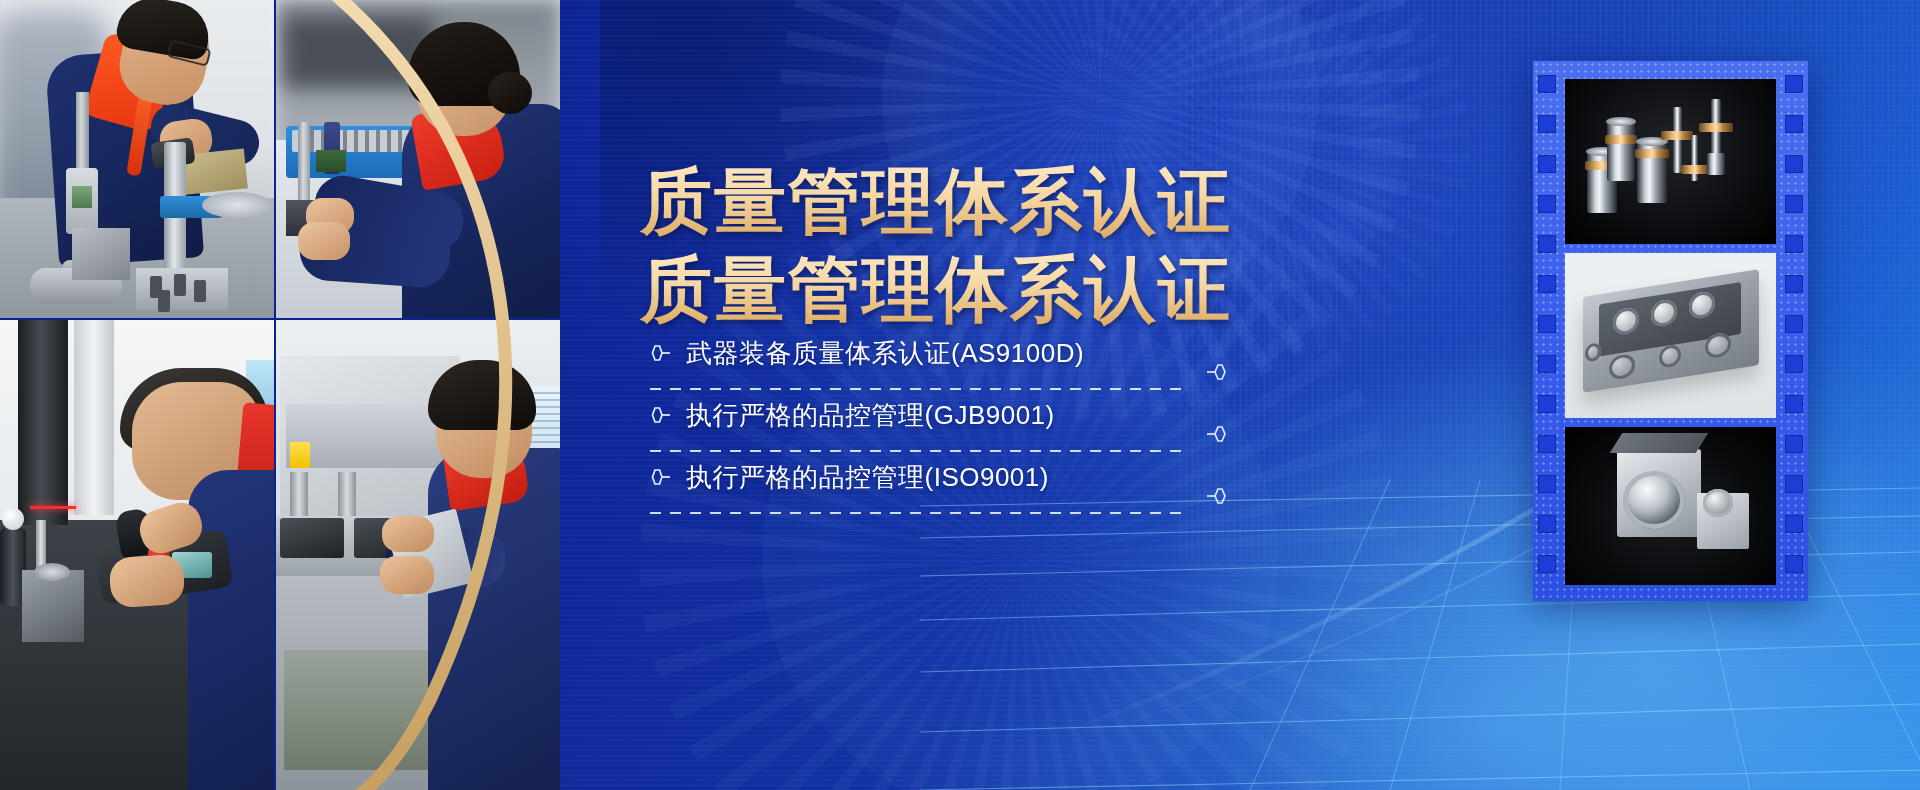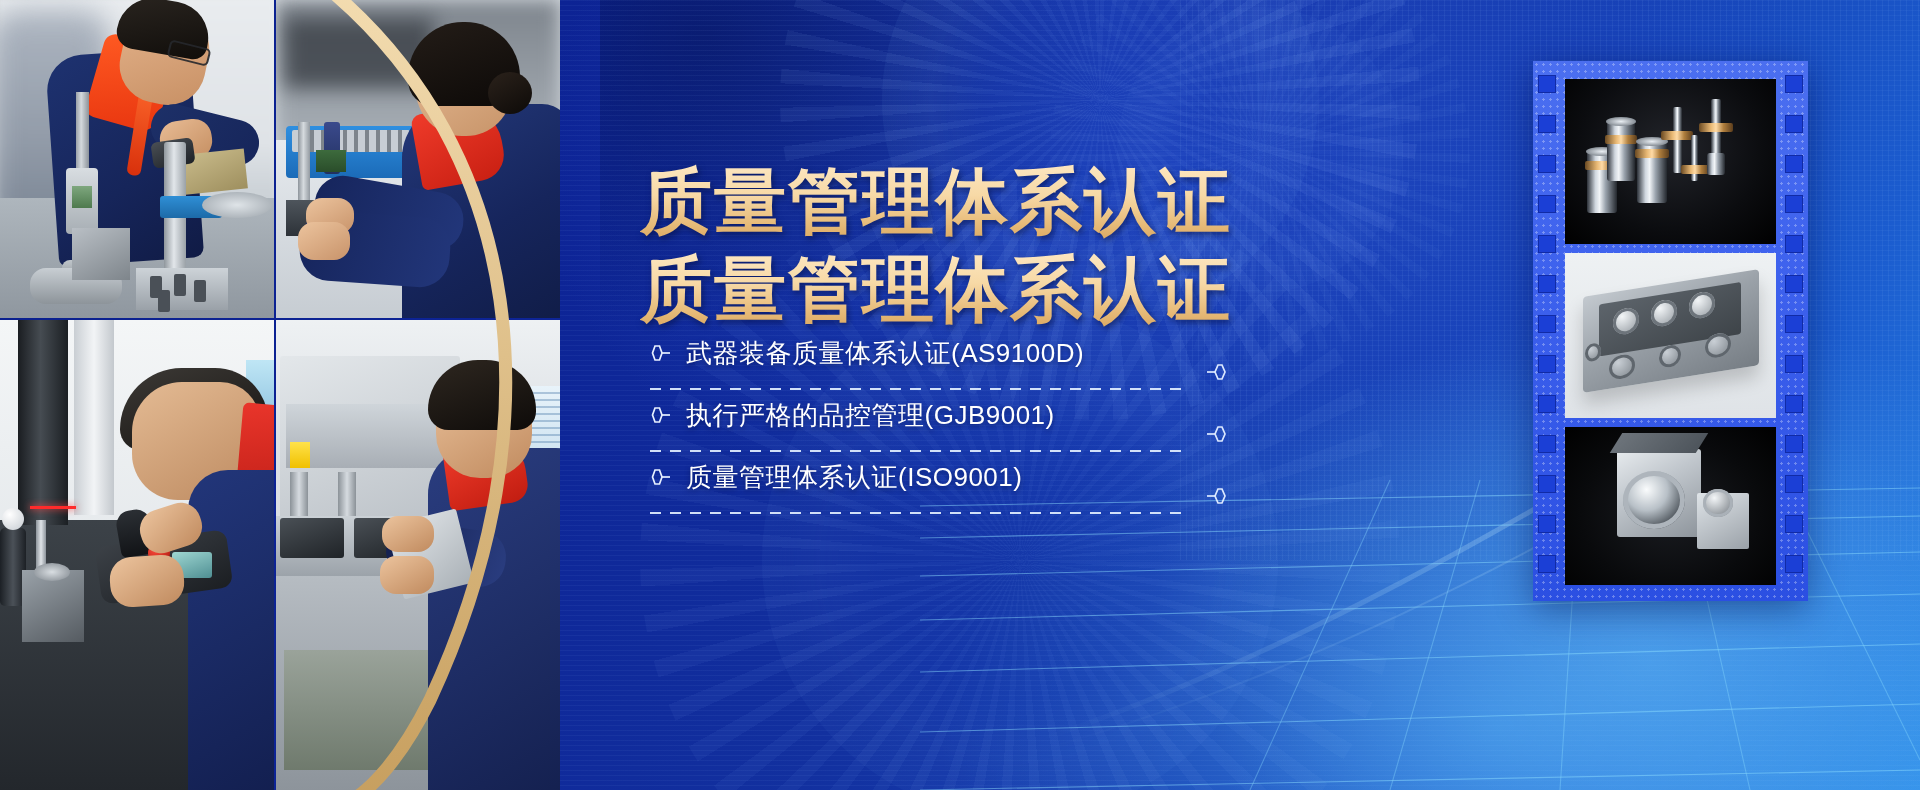--- a/index.html
+++ b/index.html
@@ -566,21 +566,21 @@
           <line x1="11" y1="10" x2="3" y2="10" stroke="#dce9ff" stroke-width="1.7"></line>
         </svg>
       </div>
 
       <div class="cert">
         <div class="cert-row">
           <svg class="hexmark" viewBox="0 0 24 18">
             <path d="M7 2 L11.5 2 L14 9 L11.5 16 L7 16 L4.5 9 Z" fill="none" stroke="#e7f0ff" stroke-width="1.7"></path>
             <line x1="14" y1="9" x2="22" y2="9" stroke="#e7f0ff" stroke-width="1.7"></line>
           </svg>
-          <span class="cert-text">质量管理体系认证(ISO9001)</span>
+          <span class="cert-text">执行严格的品控管理(ISO9001)</span>
         </div>
         <div class="dashline"></div>
         <svg class="endmark" viewBox="0 0 26 20">
           <path d="M14 3 L18 3 L21 10 L18 17 L14 17 L11 10 Z" fill="none" stroke="#dce9ff" stroke-width="1.7"></path>
           <line x1="11" y1="10" x2="3" y2="10" stroke="#dce9ff" stroke-width="1.7"></line>
         </svg>
       </div>
 
     </div>
   </div>

